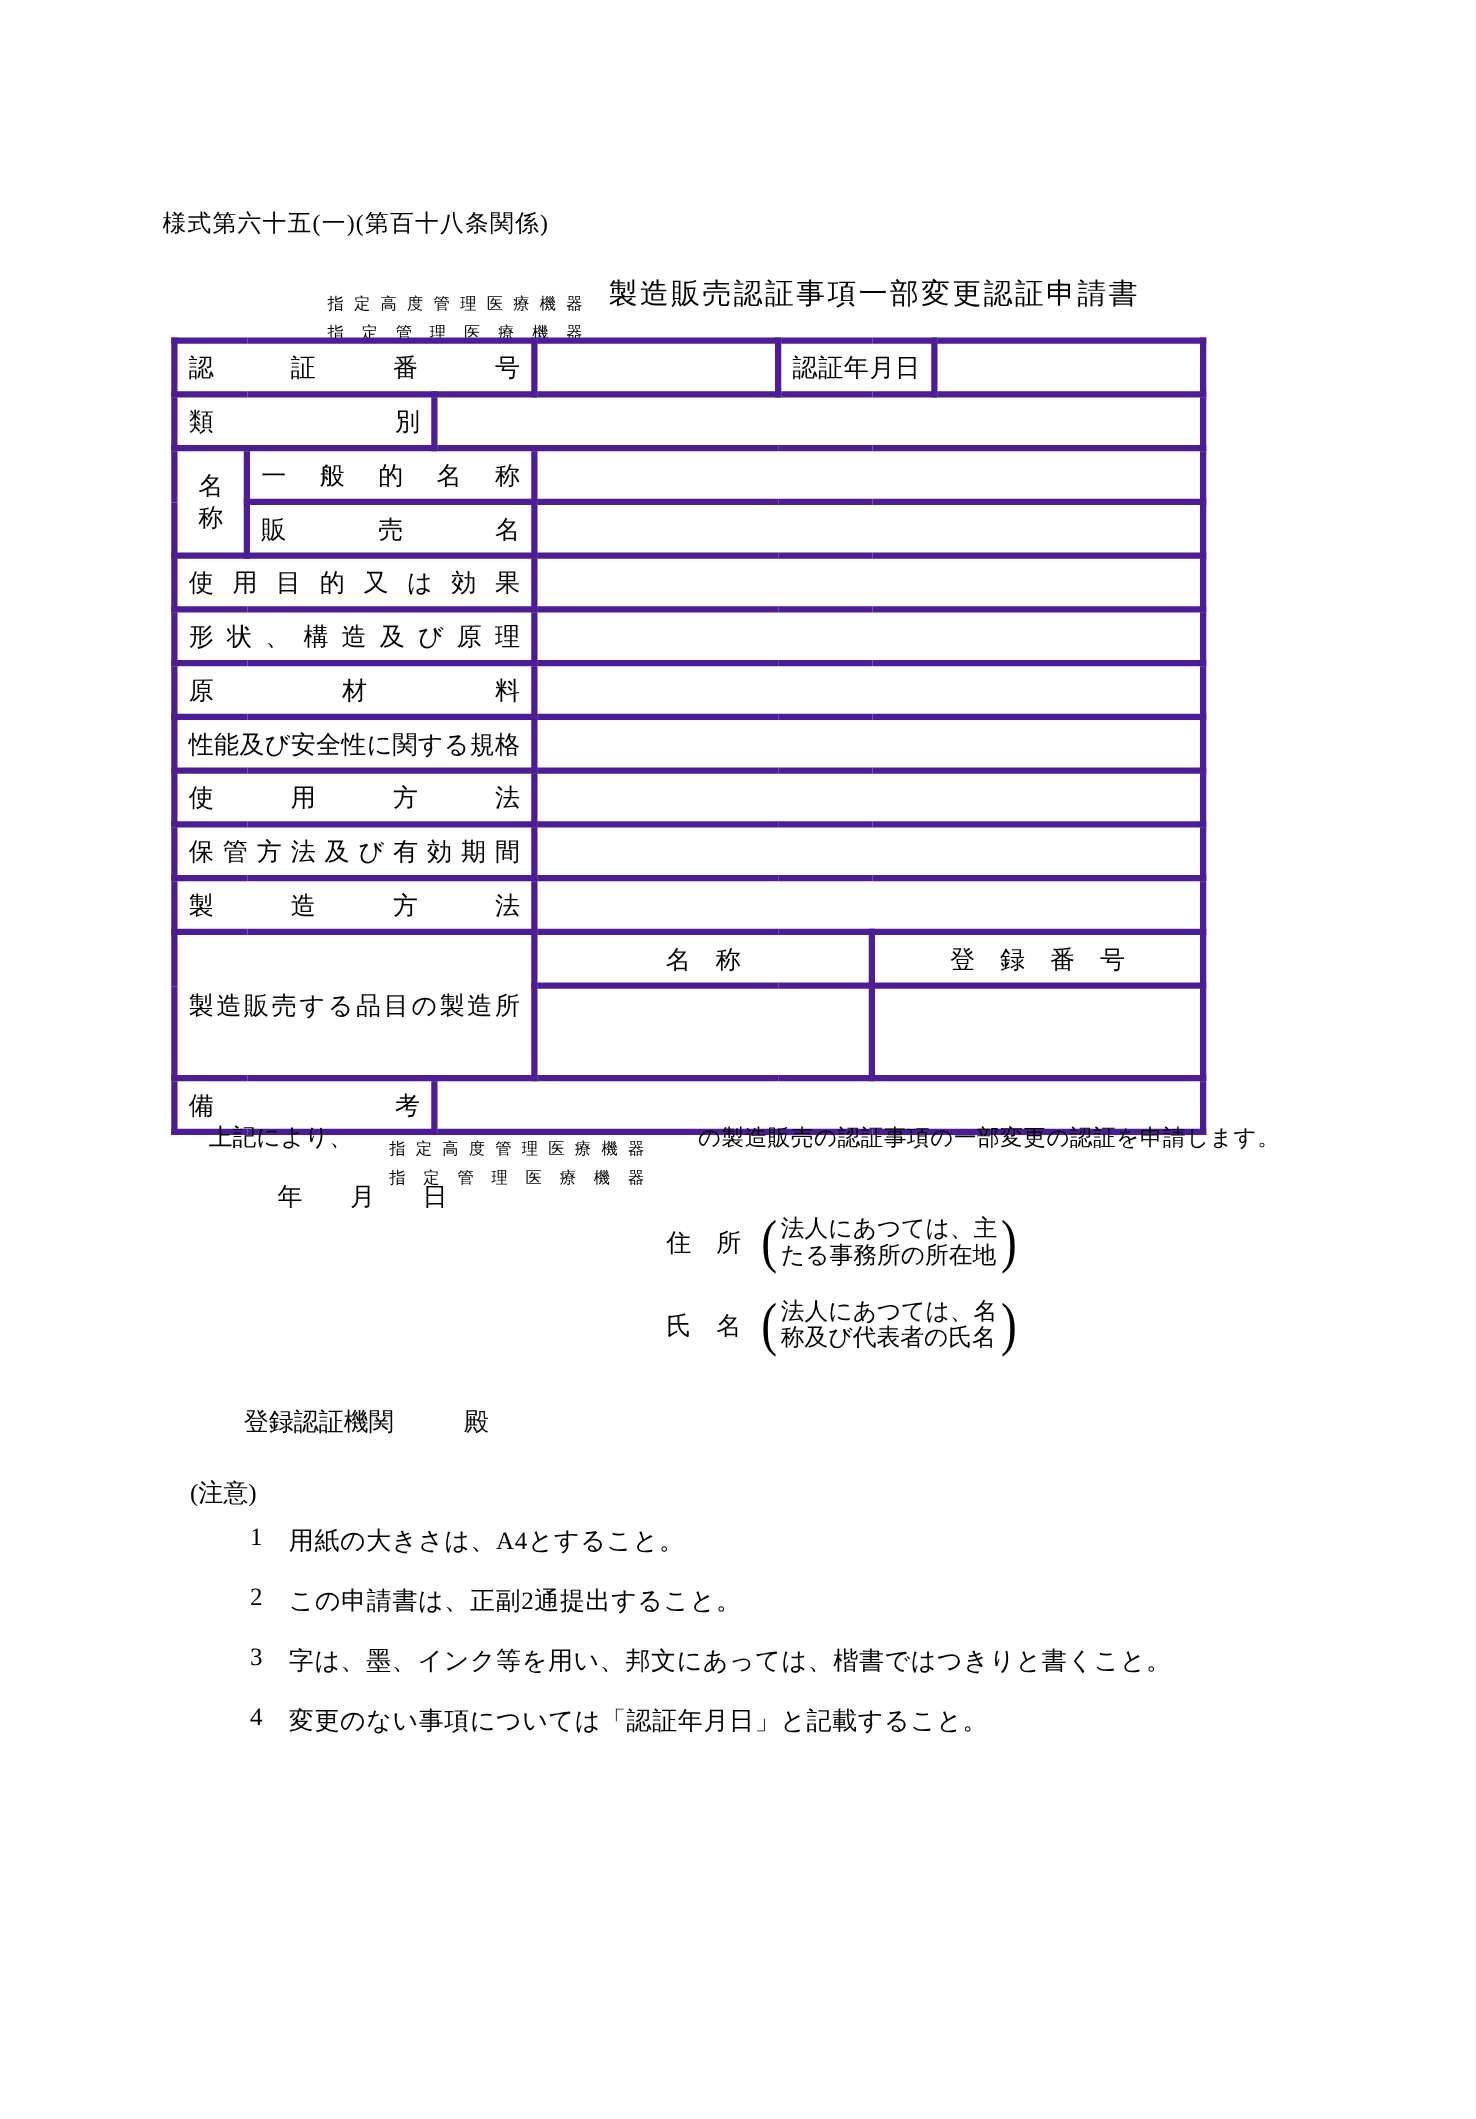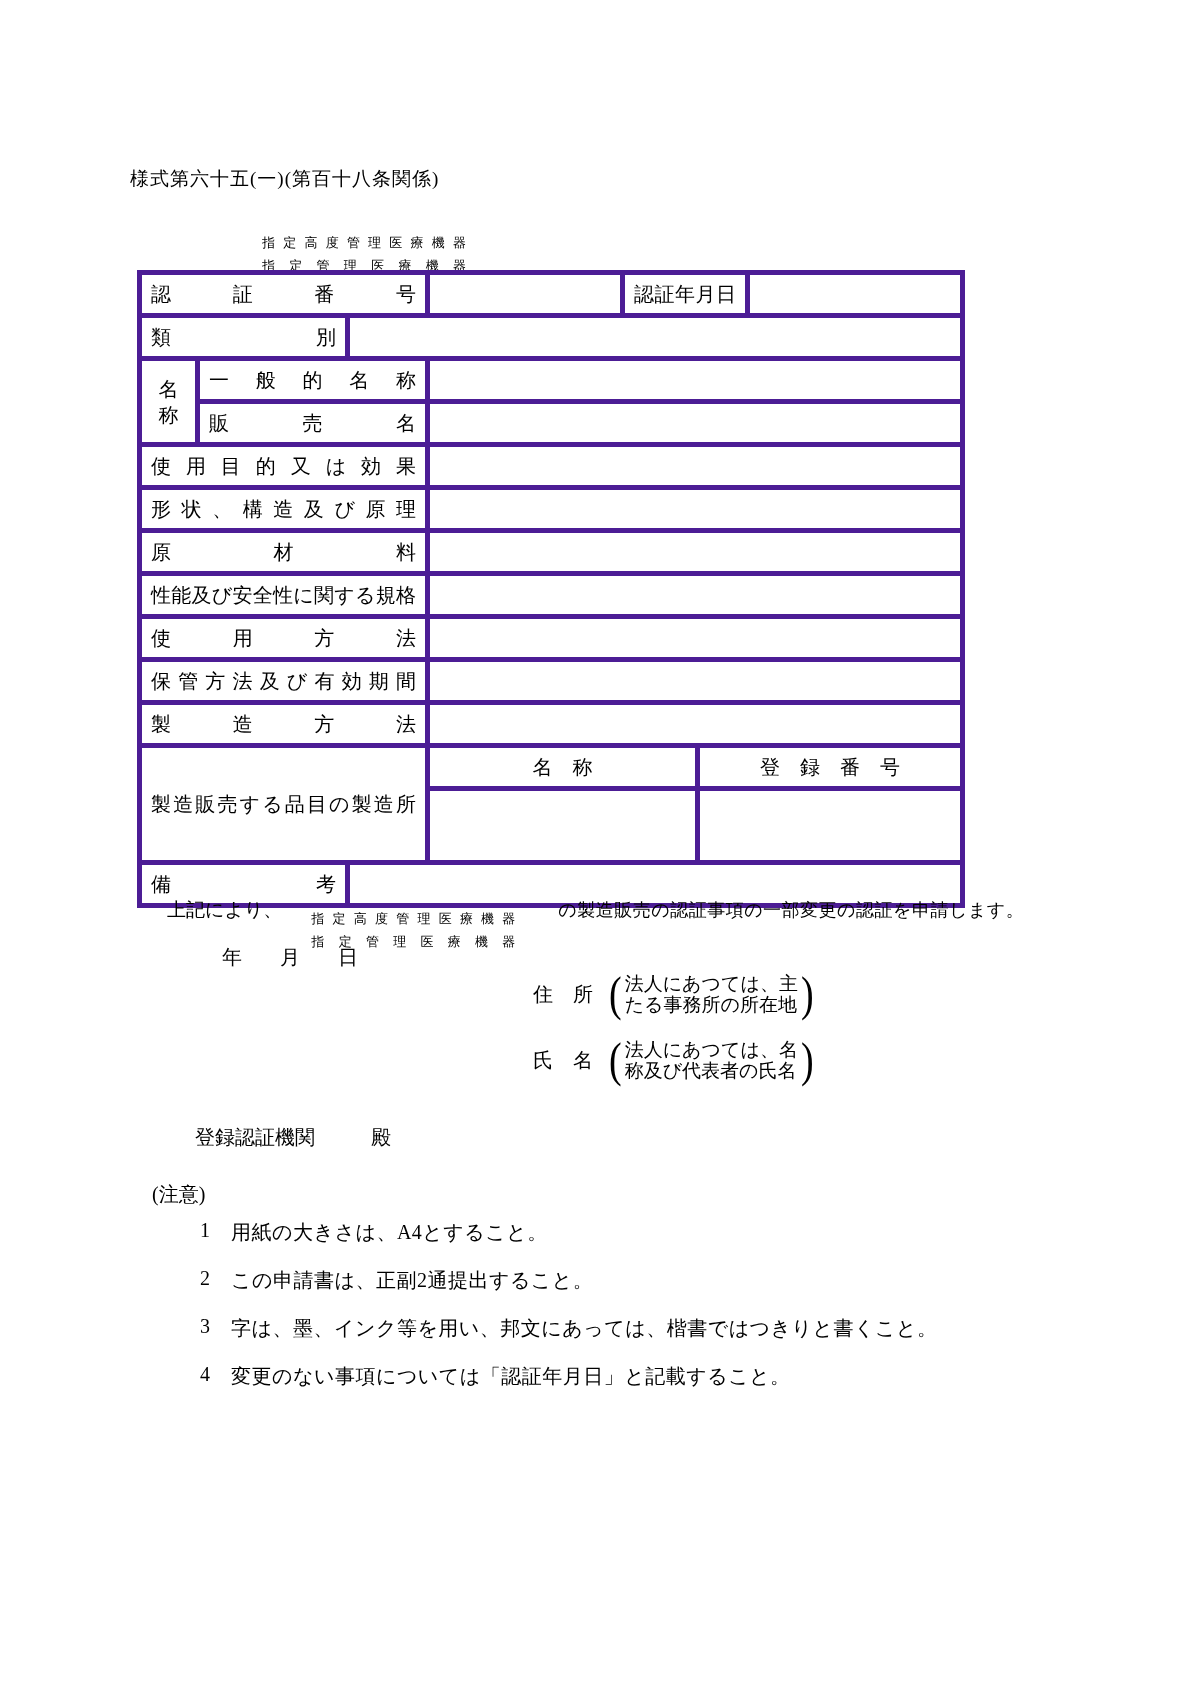--- a/index.html
+++ b/index.html
@@ -58,20 +58,21 @@
 
 <div>
 
   <div class="abs form-number" style="left:130px; top:144px;margin-top:22px;">様式第六十五(一)(第百十八条関係)</div>
 
   <div class="abs title-row" style="left:262px; top:191px;">
     <div class="devstack">
       <div class="jline">指定高度管理医療機器</div>
       <div class="jline">指定管理医療機器</div>
     </div>
+    <div class="main-title">製造販売認証事項一部変更認証申請書</div>
   </div>
 
   <table class="form abs" style="left:137px; top:270px;">
     <colgroup>
       <col style="width:58px">
         <col style="width:150px">
         <col style="width:80px">
       <col style="width:195px">
         <col style="width:75px">
         <col style="width:50px">

